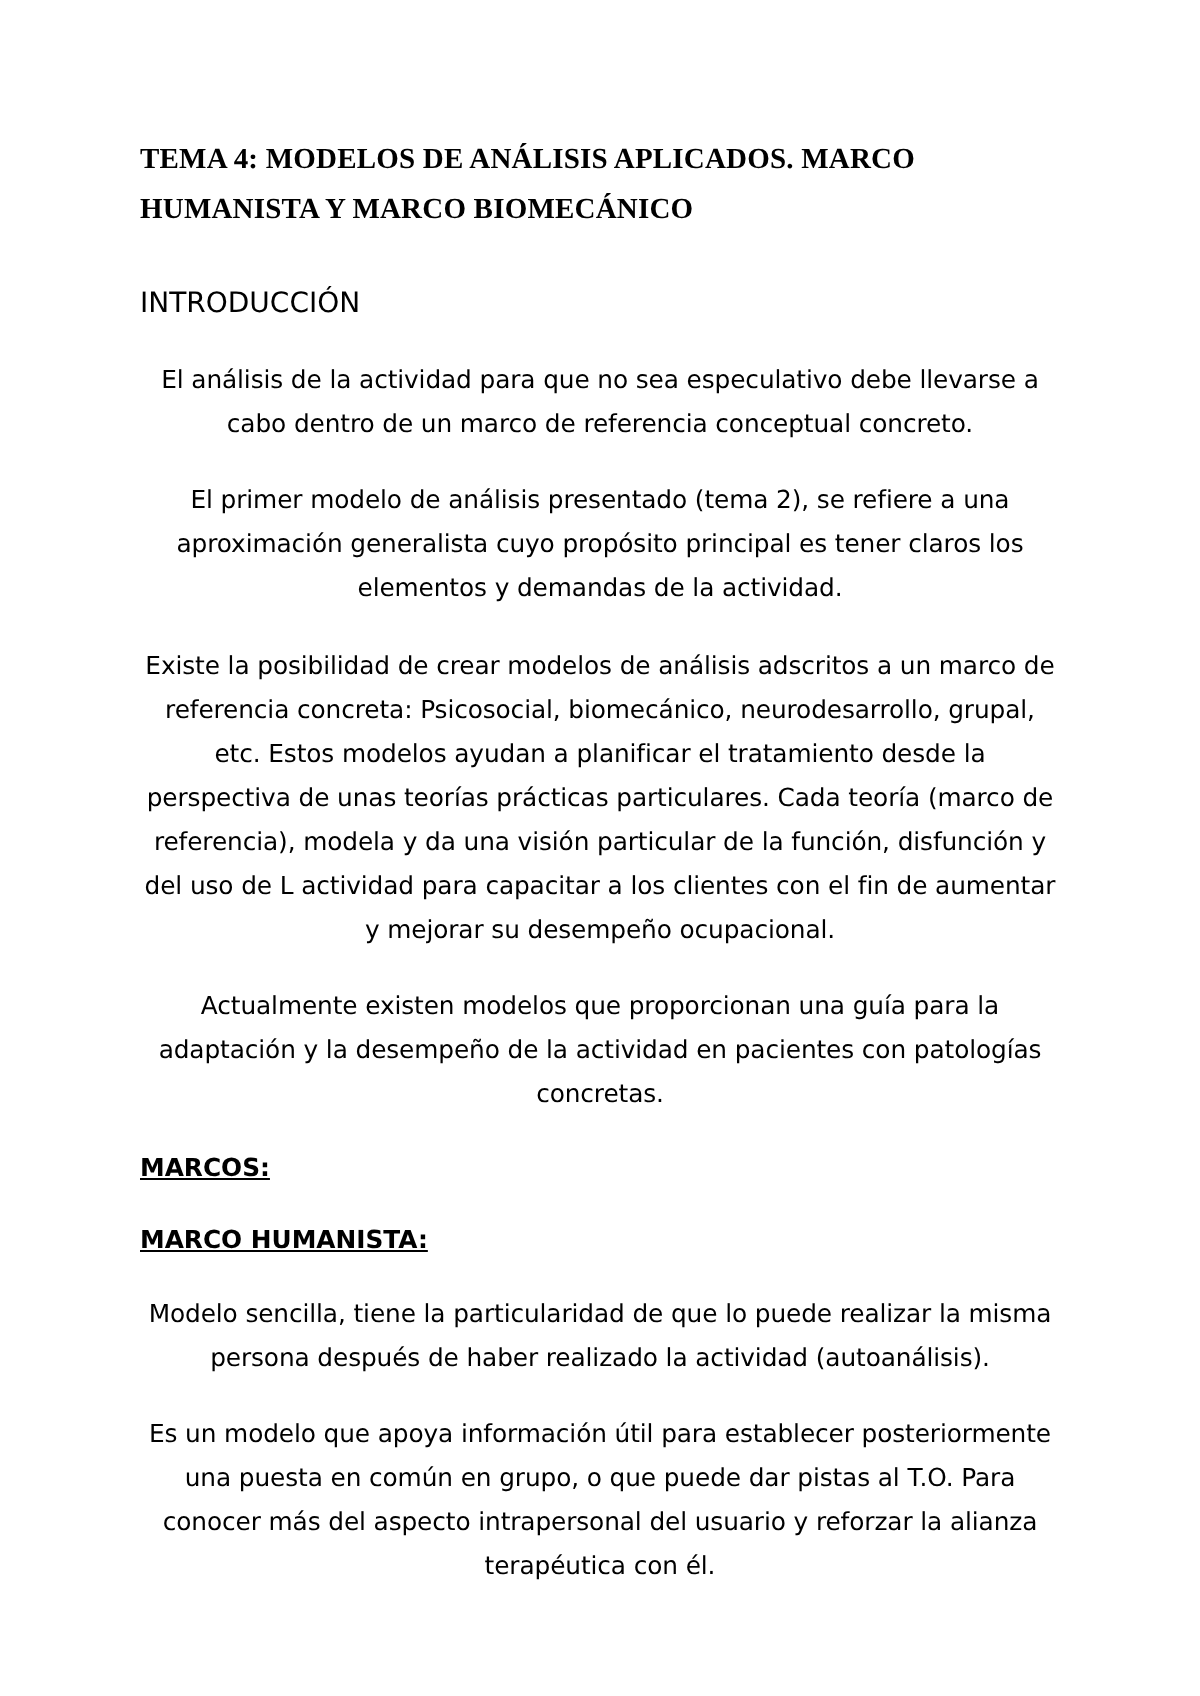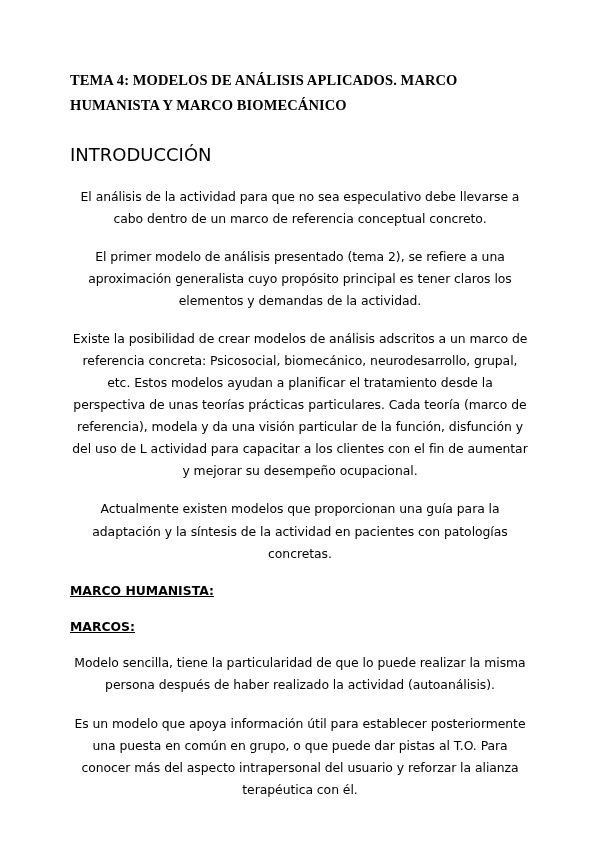--- a/index.html
+++ b/index.html
@@ -26,21 +26,21 @@
     font-family: "Liberation Serif", serif;
     font-weight: bold;
     font-size: 14.5px;
     line-height: 1.75;
     letter-spacing: 0.1px;
     margin: 0 0 22px 0;
     text-align: left;
   }
   .section-label {
     font-family: "DejaVu Sans", sans-serif;
-    font-size: 18px;
+    font-size: 14px;
     line-height: 1.6;
     margin: 0 0 16px 0;
   }
   p.body-par {
     font-family: "DejaVu Sans", sans-serif;
     font-size: 12.4px;
     line-height: 1.78;
     margin: 0 0 16px 0;
     text-align: center;
     letter-spacing: -0.05px;
@@ -59,21 +59,21 @@
 
 <div class="page">
 
   <h1 class="doc-title">TEMA 4: MODELOS DE ANÁLISIS APLICADOS. MARCO HUMANISTA Y MARCO BIOMECÁNICO</h1>
 
   <div class="section-label">INTRODUCCIÓN</div>
 
   <p class="body-par">El análisis de la actividad para que no sea especulativo debe llevarse a cabo dentro de un marco de referencia conceptual concreto.</p>
   <p class="body-par">El primer modelo de análisis presentado (tema 2), se refiere a una aproximación generalista cuyo propósito principal es tener claros los elementos y demandas de la actividad.</p>
   <p class="body-par">Existe la posibilidad de crear modelos de análisis adscritos a un marco de referencia concreta: Psicosocial, biomecánico, neurodesarrollo, grupal, etc. Estos modelos ayudan a planificar el tratamiento desde la perspectiva de unas teorías prácticas particulares. Cada teoría (marco de referencia), modela y da una visión particular de la función, disfunción y del uso de L actividad para capacitar a los clientes con el fin de aumentar y mejorar su desempeño ocupacional.</p>
-  <p class="body-par">Actualmente existen modelos que proporcionan una guía para la adaptación y la síntesis de la actividad en pacientes con patologías concretas.</p>
+  <p class="body-par">Actualmente existen modelos que proporcionan una guía para la adaptación y la desempeño de la actividad en pacientes con patologías concretas.</p>
 
+  <div class="underline-head">MARCOS:</div>
   <div class="underline-head">MARCO HUMANISTA:</div>
-  <div class="underline-head">MARCOS:</div>
 
   <p class="body-par">Modelo sencilla, tiene la particularidad de que lo puede realizar la misma persona después de haber realizado la actividad (autoanálisis).</p>
   <p class="body-par">Es un modelo que apoya información útil para establecer posteriormente una puesta en común en grupo, o que puede dar pistas al T.O. Para conocer más del aspecto intrapersonal del usuario y reforzar la alianza terapéutica con él.</p>
 
 </div>
 
 </body></html>

